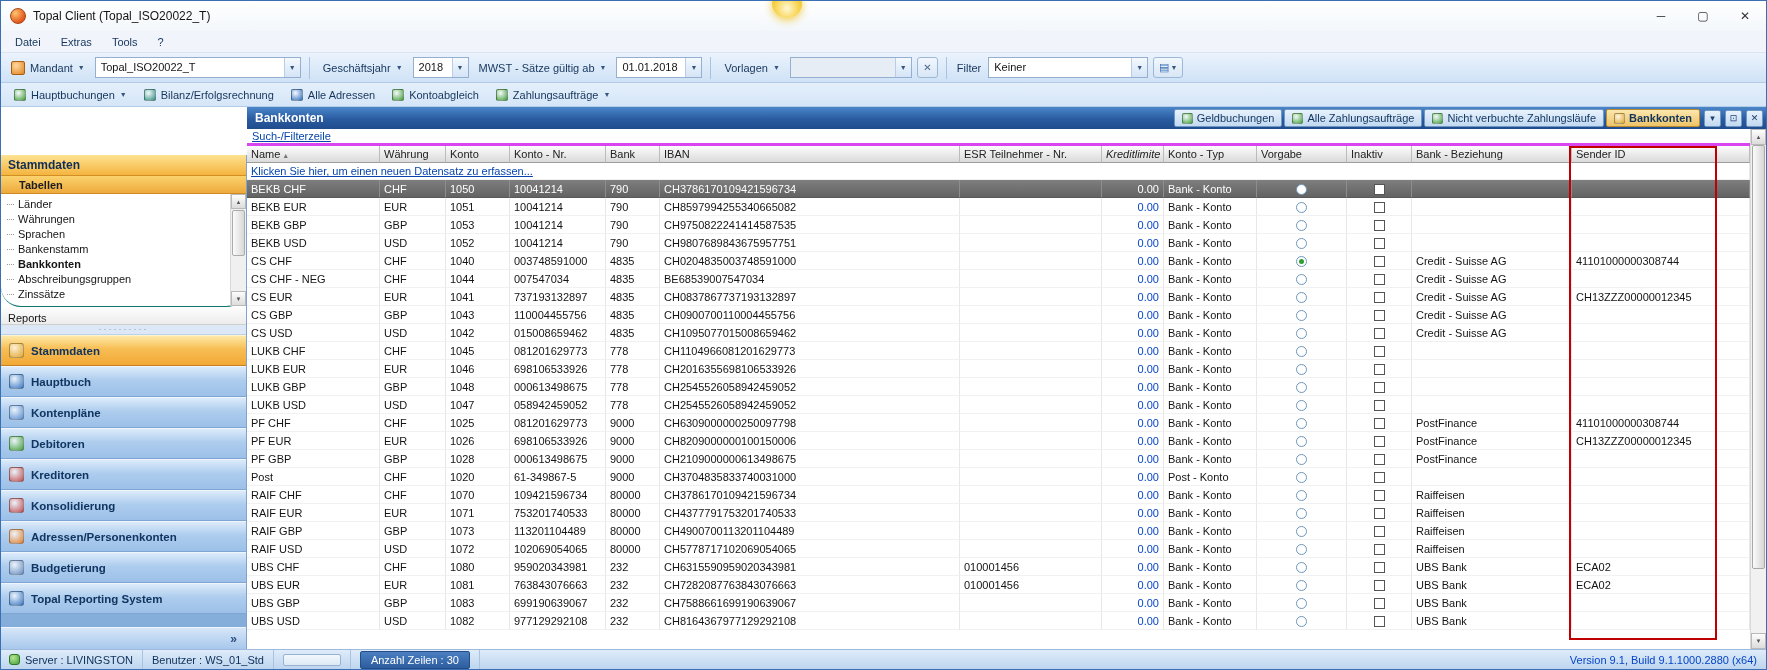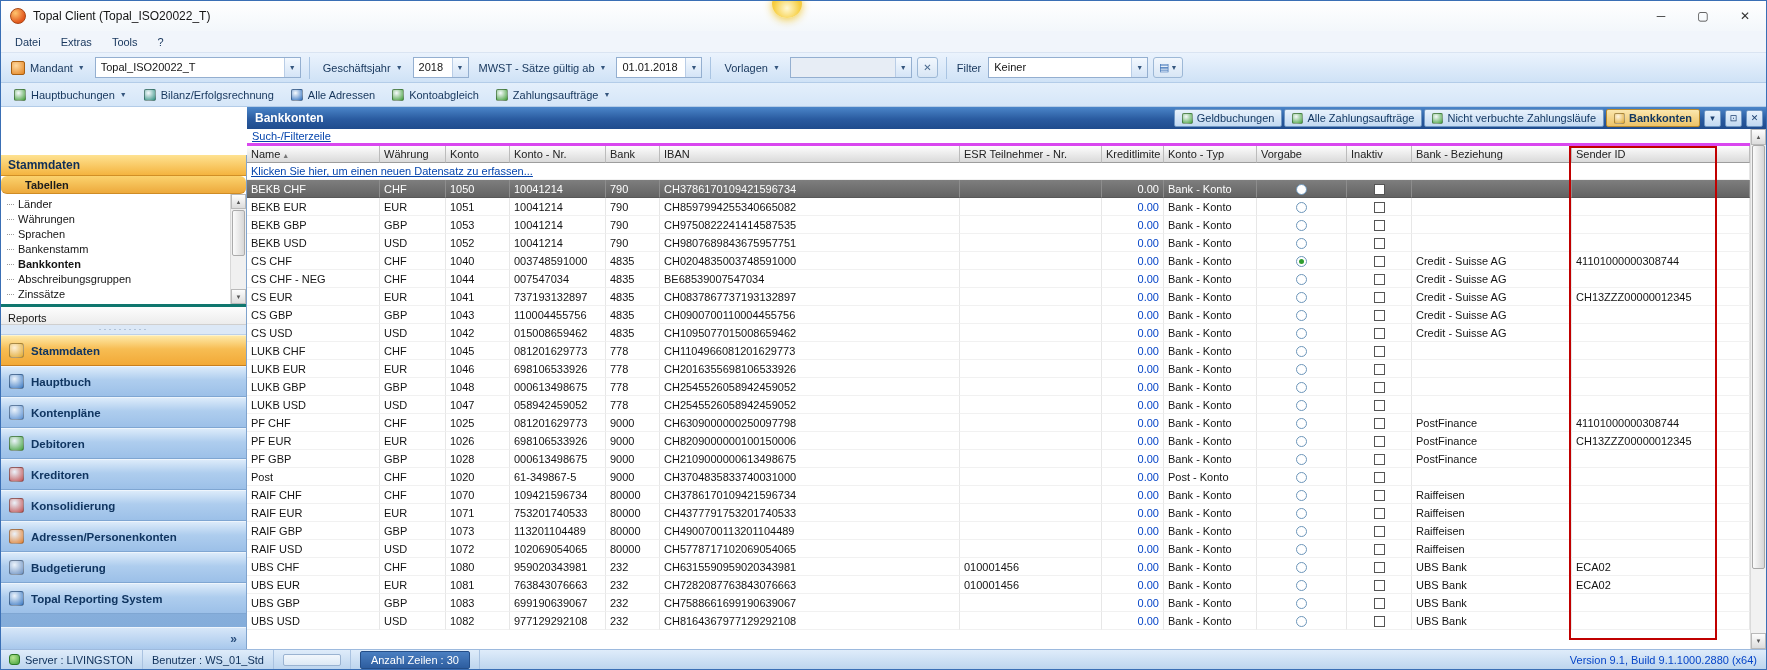--- a/index.html
+++ b/index.html
@@ -29,22 +29,22 @@
   .round-btn { width:21px; height:21px; border-radius:3px; border:1px solid #9db8d6; background:linear-gradient(#f2f7fd,#d8e6f5); display:flex; align-items:center; justify-content:center; gap:1px; color:#49698e; font-size:10px; }
 
   .quickbar { flex:0 0 24px; background:linear-gradient(#e4effb,#d5e6f8); border-bottom:1px solid #b3cce8; display:flex; align-items:center; padding:0 6px; gap:3px; }
   .qb-item { display:flex; align-items:center; gap:5px; padding:2px 7px; color:#15355b; white-space:nowrap; }
   .icon-dot { width:12px; height:12px; border-radius:2px; display:inline-block; border:1px solid rgba(0,0,0,.28); }
 
   .body { flex:1 1 auto; display:flex; min-height:0; }
 
   .sidebar { flex:0 0 246px; border-right:1px solid #7fa3cd; display:flex; flex-direction:column; background:#fff;margin-top:48px; }
   .sb-header { flex:0 0 21px; background:linear-gradient(#fee291,#f4b43f); border-bottom:1px solid #d18f26; color:#0f2e57; font-weight:bold; font-size:12px; display:flex; align-items:center; padding:0 7px; }
-  .sb-sub { flex:0 0 18px; background:linear-gradient(#fbd36e,#eda93c); border-bottom:1px solid #cf8c25; font-weight:bold; display:flex; align-items:center; padding:0 24px; color:#1c1c1c;border-radius:6px; }
-  .tree-wrap { flex:0 0 113px; display:flex; border-bottom:3px solid #0f766e; }
+  .sb-sub { flex:0 0 18px; background:linear-gradient(#fbd36e,#eda93c); border-bottom:1px solid #cf8c25; font-weight:bold; display:flex; align-items:center; padding:0 18px; color:#1c1c1c; }
+  .tree-wrap { flex:0 0 113px; display:flex; border-bottom:1px solid #0f766e;border-radius:20px; }
   .tree { flex:1; padding-top:3px; overflow:hidden; }
   .tree-item { height:15px; line-height:15px; padding-left:17px; white-space:nowrap; position:relative; }
   .tree-item::before { content:""; position:absolute; left:6px; top:7px; width:7px; border-top:1px dotted #9a9a9a; }
   .tree-item.sel { font-weight:bold; }
   .mini-scroll { flex:0 0 16px; background:#f0f0f0; border-left:1px solid #d8d8d8; display:flex; flex-direction:column; }
   .sarr { flex:0 0 15px; background:linear-gradient(#fdfdfd,#dcdcdc); border:1px solid #b9b9b9; font-size:6px; color:#555; display:flex; align-items:center; justify-content:center; }
   .mini-scroll .sthumb { flex:0 0 46px; margin:1px; background:linear-gradient(90deg,#fbfbfb,#d8d8d8); border:1px solid #ababab; border-radius:2px; }
   .strack { flex:1; }
   .reports-row { flex:0 0 18px; display:flex; align-items:flex-end; padding:0 7px; background:linear-gradient(#fdfdfd,#ececec); border-bottom:1px solid #cfcfcf; }
   .grip { flex:0 0 10px; background:#dce8f6; border-bottom:1px solid #bcd0e8; color:#7e97b5; font-size:9px; line-height:8px; text-align:center; letter-spacing:2px; overflow:hidden; }
@@ -65,21 +65,21 @@
   .tab .icon-dot { width:11px; height:11px; }
   .panel-mini { width:17px; height:17px; margin-left:2px; background:linear-gradient(#e8f2fc,#c2d9f1); border:1px solid #6f97c4; border-radius:2px; display:flex; align-items:center; justify-content:center; font-size:9px; color:#1c3f6e; }
 
   .content-zone { flex:1; display:flex; min-height:0; }
   .grid-col { flex:1; display:flex; flex-direction:column; min-width:0; }
   .filter-row { flex:0 0 17px; background:#fff; border-bottom:3px solid #d946ef; display:flex; align-items:center; padding:0 5px; }
   .link { color:#0645ad; text-decoration:underline; }
   .grid-wrap { flex:1; overflow:hidden; background:#fff; }
   table.grid { width:100%; border-collapse:separate; border-spacing:0; table-layout:fixed; }
   .grid th { height:17px; background:linear-gradient(#fdfdfd,#dadada); border-right:1px solid #bcbcbc; border-bottom:1px solid #9d9d9d; font-weight:normal; text-align:left; padding:0 4px; white-space:nowrap; overflow:hidden; color:#222; }
-  .grid th.num { text-align:center; }
+  .grid th.num { text-align:center;font-style:italic; }
   .sortmark { font-size:7px; color:#777; }
   .grid td { height:18px; line-height:16px; border-right:1px solid #e7e7e7; border-bottom:1px solid #f1f1f1; padding:0 4px; white-space:nowrap; overflow:hidden; }
   .grid td.num { text-align:right; }
   .grid td.blue { color:#0645c8; }
   .grid td.center { text-align:center; }
   .grid tr.newrec td { height:17px; color:#0645ad; text-decoration:underline; }
   .grid tr.selected td { background:linear-gradient(#7e7e7e,#636363); color:#fff; border-right-color:#8d8d8d; border-bottom-color:#585858; }
   .grid tr.selected td.blue { color:#fff; }
   .radio { width:11px; height:11px; border-radius:50%; border:1px solid #6d96ba; background:#fff; display:inline-block; position:relative; vertical-align:-2px; }
   .radio.on::after { content:""; position:absolute; left:2px; top:2px; width:5px; height:5px; border-radius:50%; background:#2f9e2f; }

